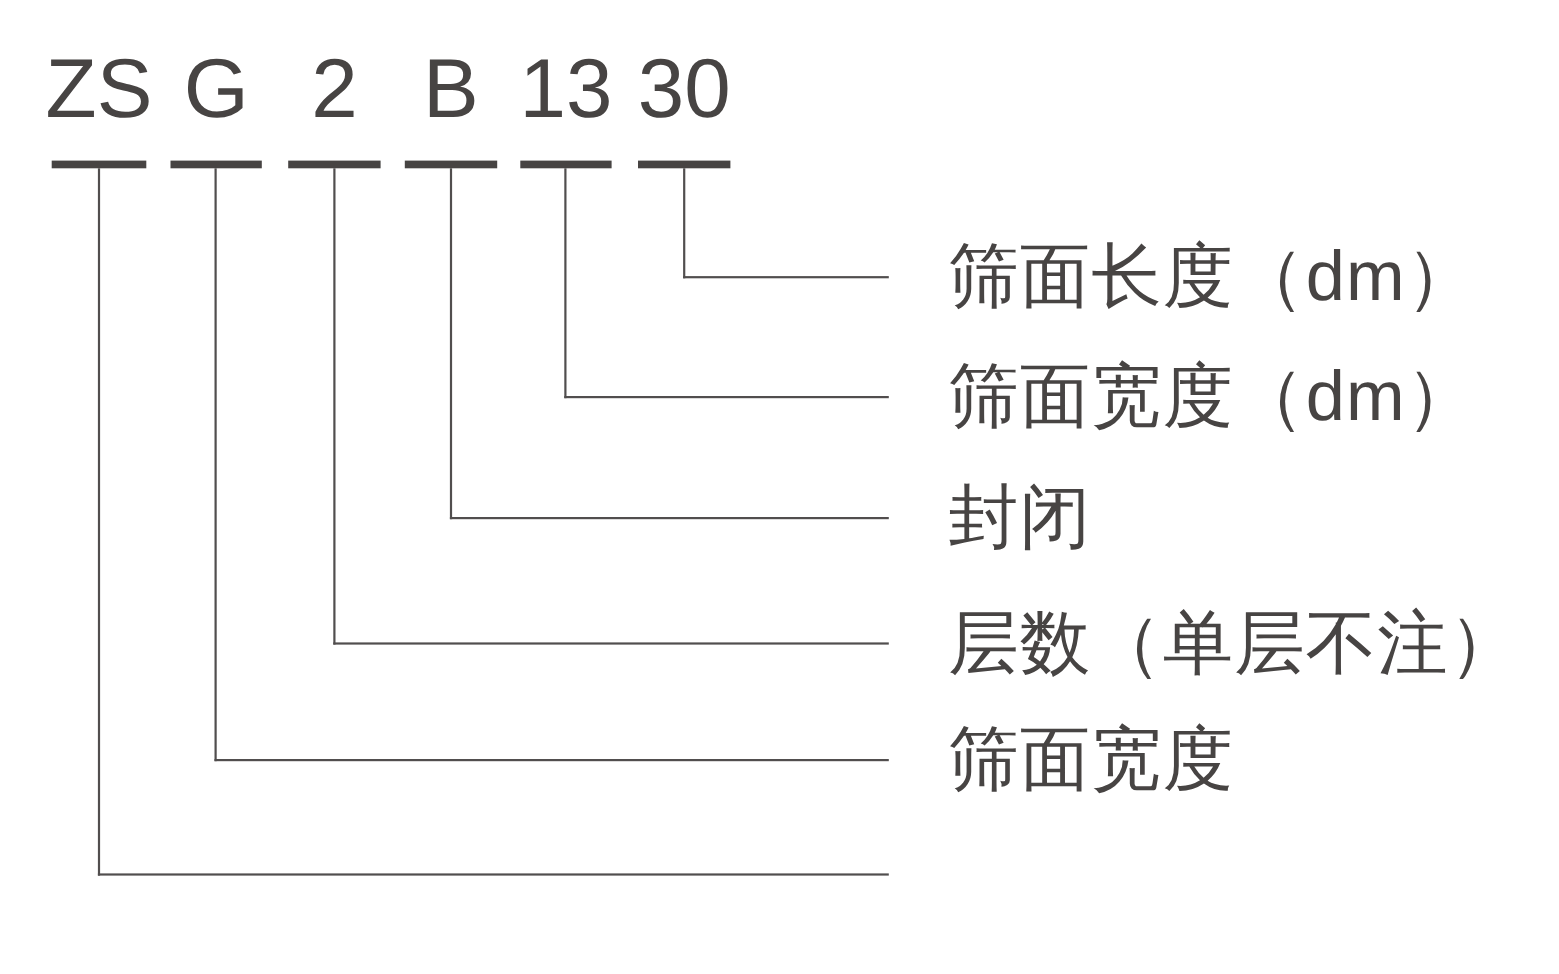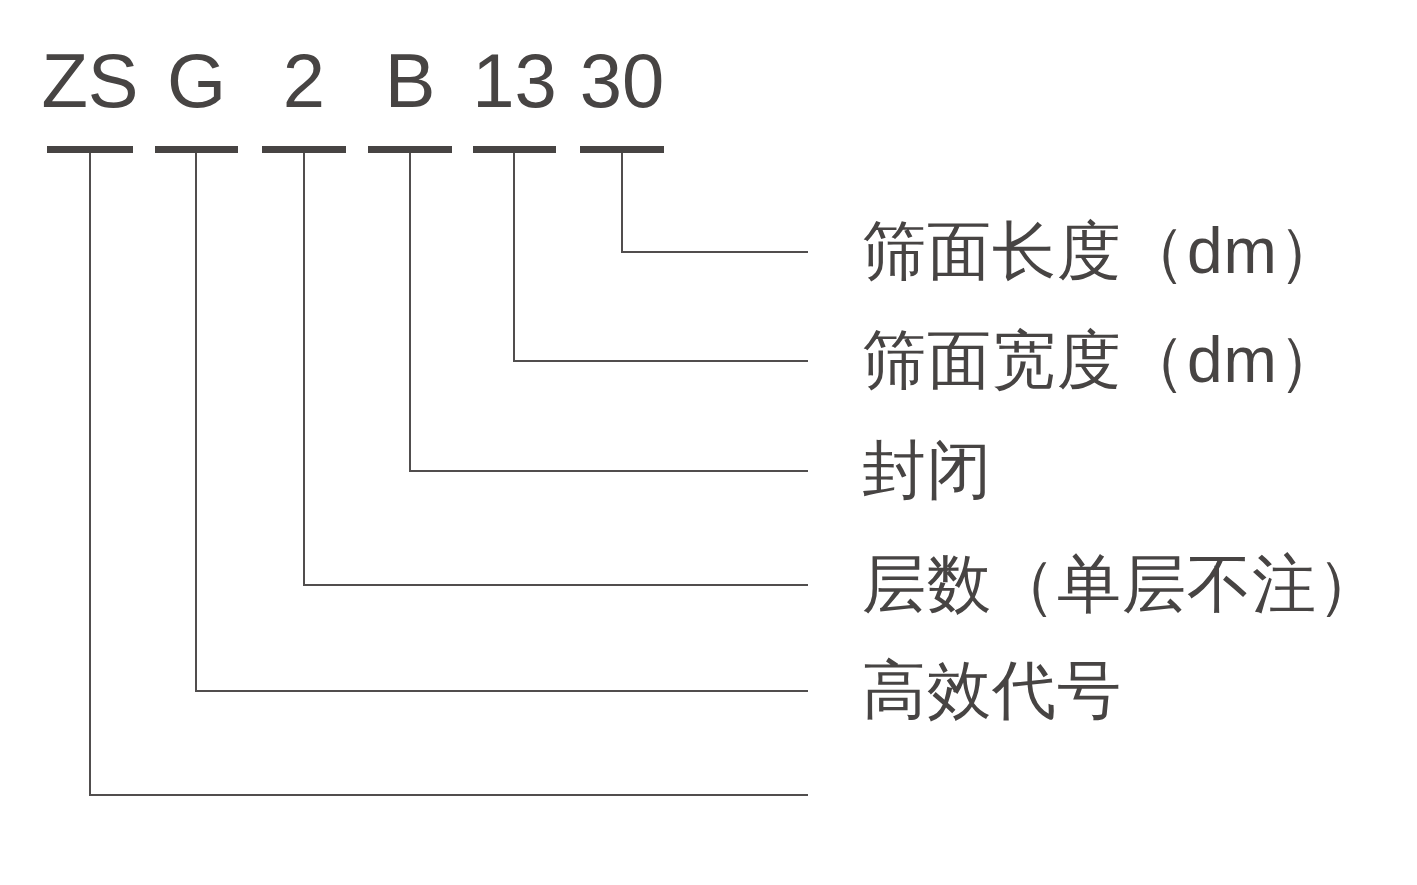--- a/index.html
+++ b/index.html
@@ -106,15 +106,15 @@
   <div class="vline" style="left:195px; top:153px; height:539px;"></div>
   <div class="hline" style="left:195px; top:690px; width:613px;"></div>
 
   <div class="vline" style="left:89px; top:153px; height:643px;"></div>
   <div class="hline" style="left:89px; top:794px; width:719px;"></div>
 
   <div class="label" style="top:213px;">筛面长度（dm）</div>
   <div class="label" style="top:322px;">筛面宽度（dm）</div>
   <div class="label" style="top:432px;">封闭</div>
   <div class="label" style="top:546px;">层数（单层不注）</div>
-  <div class="label" style="top:652px;">高效代号</div>
+  <div class="label" style="top:652px;">筛面宽度</div>
 
 </div>
 
 </body></html>

